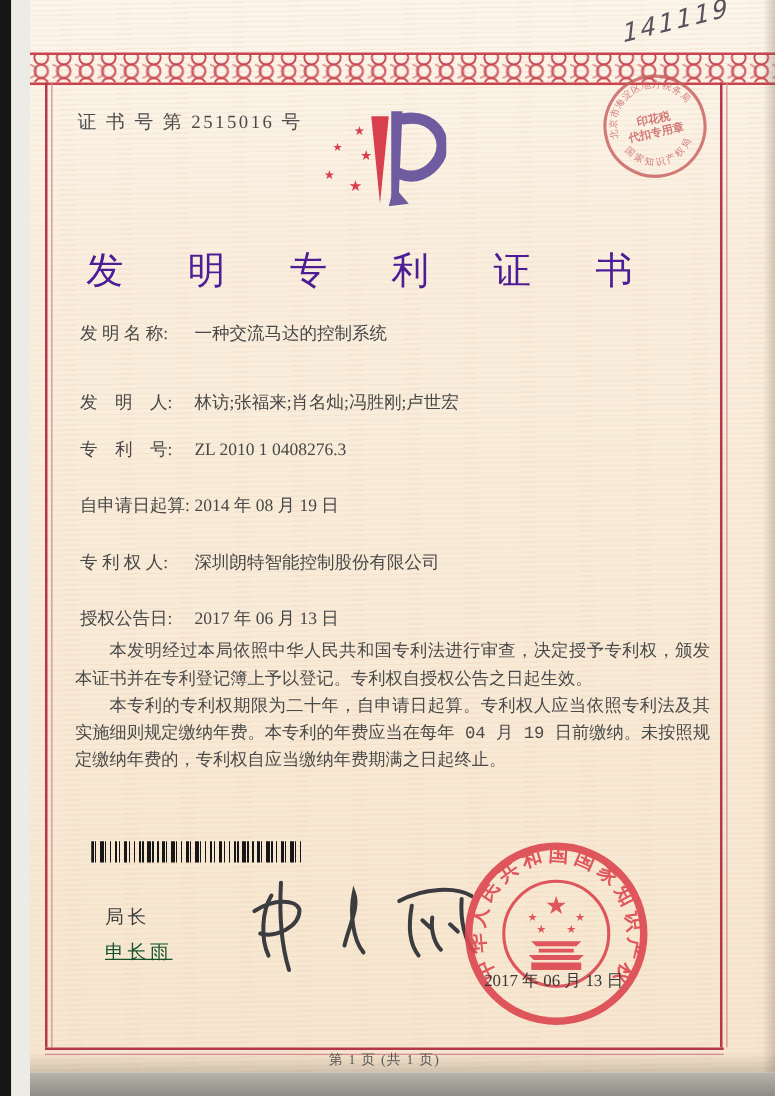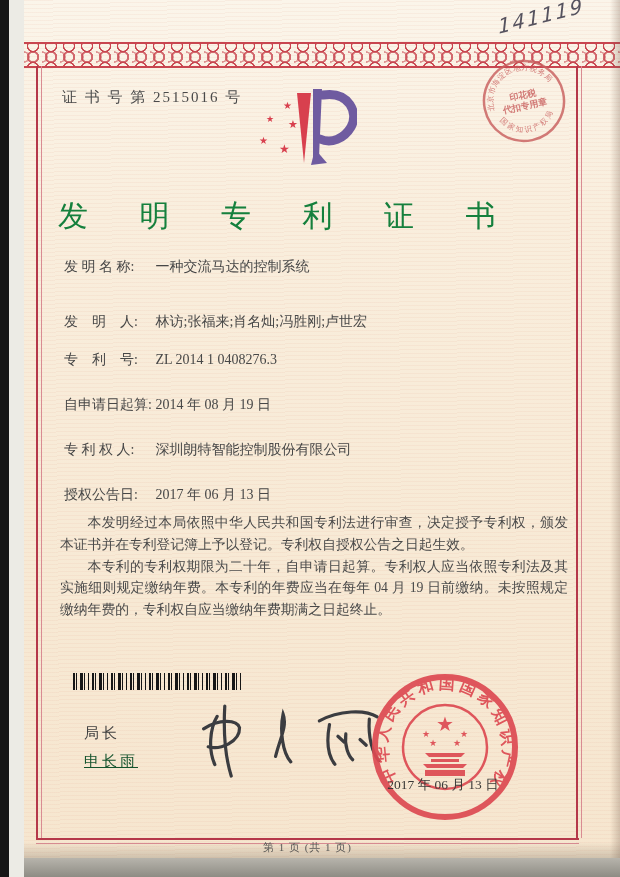--- a/index.html
+++ b/index.html
@@ -33,27 +33,27 @@
     border-left:2px solid #b5384a;border-right:1px solid #d98b92;}
   .border-bottom{position:absolute;left:36px;top:838px;width:543px;height:3px;
     border-top:2px solid #b5384a;border-bottom:1px solid #d98b92;}
   .handwritten{position:absolute;left:497px;top:4px;color:#55525e;
     font-family:"DejaVu Sans",sans-serif;font-style:italic;font-size:20px;letter-spacing:2px;
     transform:rotate(-14deg) skewX(-10deg);}
   .cert-no{position:absolute;left:62px;top:88px;font-size:15px;letter-spacing:2px;color:#4a4a4a;text-align:center;}
   .logo{position:absolute;left:257px;top:87px;width:100px;height:82px;}
   .logo .star{position:absolute;color:#d8404e;line-height:1;font-family:"DejaVu Sans",sans-serif;}
   .tax-stamp{position:absolute;left:480px;top:57px;width:88px;height:88px;opacity:.82;z-index:5;}
-  .title{position:absolute;left:36px;top:176px;width:503px;text-align:left;
-    font-size:30px;letter-spacing:22px;text-indent:22px;color:#15803d;font-weight:normal;}
+  .title{position:absolute;left:36px;top:176px;width:503px;text-align:center;
+    font-size:30px;letter-spacing:22px;text-indent:22px;color:#4c1d95;font-weight:normal;}
   .field{position:absolute;left:64px;right:60px;font-size:14px;color:#474747;white-space:nowrap;}
   .field .lbl{display:inline-block;width:88px;}
   .f0{top:258px}.f1{top:313px}.f2{top:351px}.f3{top:396px}.f4{top:441px}.f5{top:486px}
   .paras{position:absolute;left:60px;top:512px;width:508px;color:#4a4a4a;}
-  .paras p{margin:0;font-size:13.8px;line-height:21.8px;text-indent:2em;text-align:justify;}
+  .paras p{margin:0;font-size:13.8px;line-height:21.8px;text-indent:2em;text-align:justify;font-family:Liberation Mono, monospace;}
   .barcode{position:absolute;left:73px;top:673px;width:168px;height:17px;
     background:repeating-linear-gradient(90deg,#161616 0 2px,rgba(0,0,0,0) 2px 3px,#161616 3px 4px,
       rgba(0,0,0,0) 4px 7px,#161616 7px 10px,rgba(0,0,0,0) 10px 11px,#161616 11px 12px,
       rgba(0,0,0,0) 12px 15px,#161616 15px 16px,rgba(0,0,0,0) 16px 19px);}
   .signer-title{position:absolute;left:84px;top:724px;font-size:15px;letter-spacing:3px;color:#3f3f3f;}
   .signer-name{position:absolute;left:84px;top:752px;font-size:15px;letter-spacing:3px;color:#14532d;text-decoration:underline;}
   .signature{position:absolute;left:180px;top:696px;width:215px;height:88px;transform:rotate(-2deg);}
   .sipo-seal{position:absolute;left:365px;top:667px;width:160px;height:160px;opacity:.92;z-index:6;}
   .footer{position:absolute;left:36px;top:840px;width:543px;text-align:center;
     font-size:11px;letter-spacing:1px;color:#555;}
@@ -115,21 +115,21 @@
   <div class="field f0">
     <span class="lbl">发 明 名 称:</span>
     <span class="val">一种交流马达的控制系统</span>
   </div>
   <div class="field f1">
     <span class="lbl">发　明　人:</span>
     <span class="val">林访;张福来;肖名灿;冯胜刚;卢世宏</span>
   </div>
   <div class="field f2">
     <span class="lbl">专　利　号:</span>
-    <span class="val">ZL 2014 1 0408276.3</span>
+    <span class="val">ZL 2010 1 0408276.3</span>
   </div>
   <div class="field f3">
     <span class="lbl">自申请日起算:</span>
     <span class="val">2014 年 08 月 19 日</span>
   </div>
   <div class="field f4">
     <span class="lbl">专 利 权 人:</span>
     <span class="val">深圳朗特智能控制股份有限公司</span>
   </div>
   <div class="field f5">

